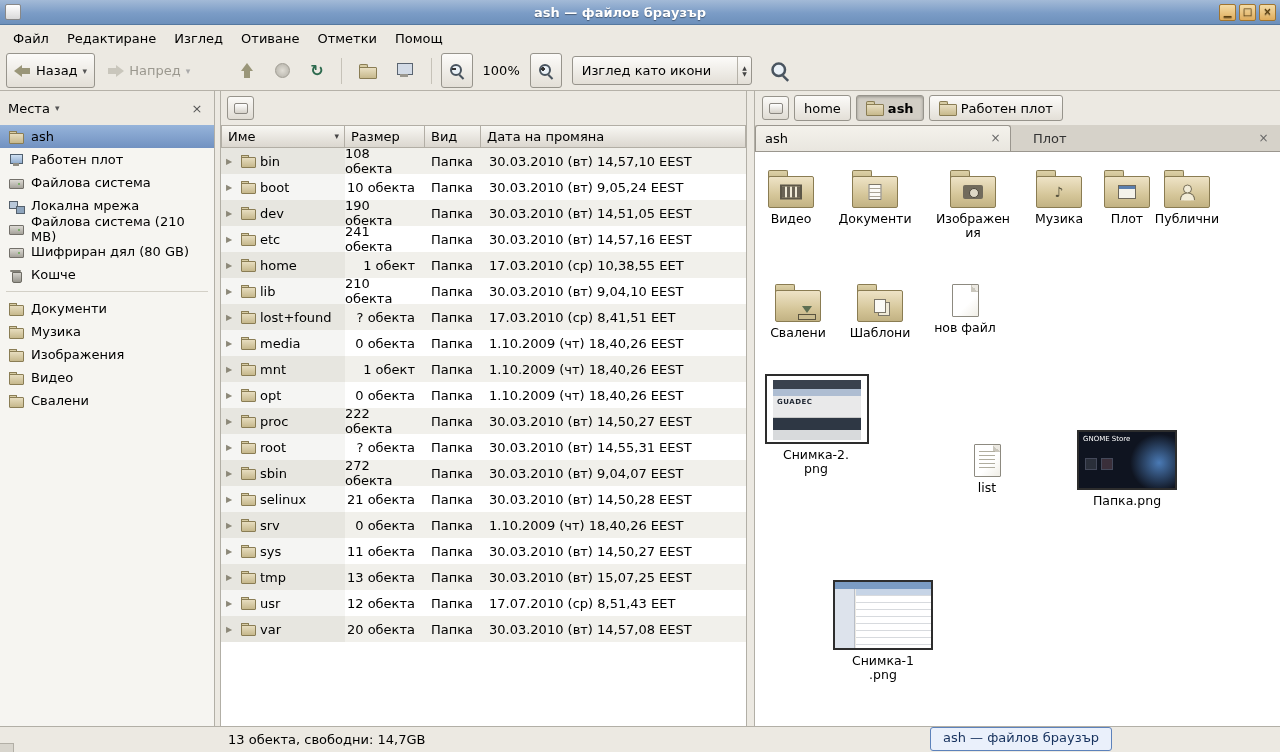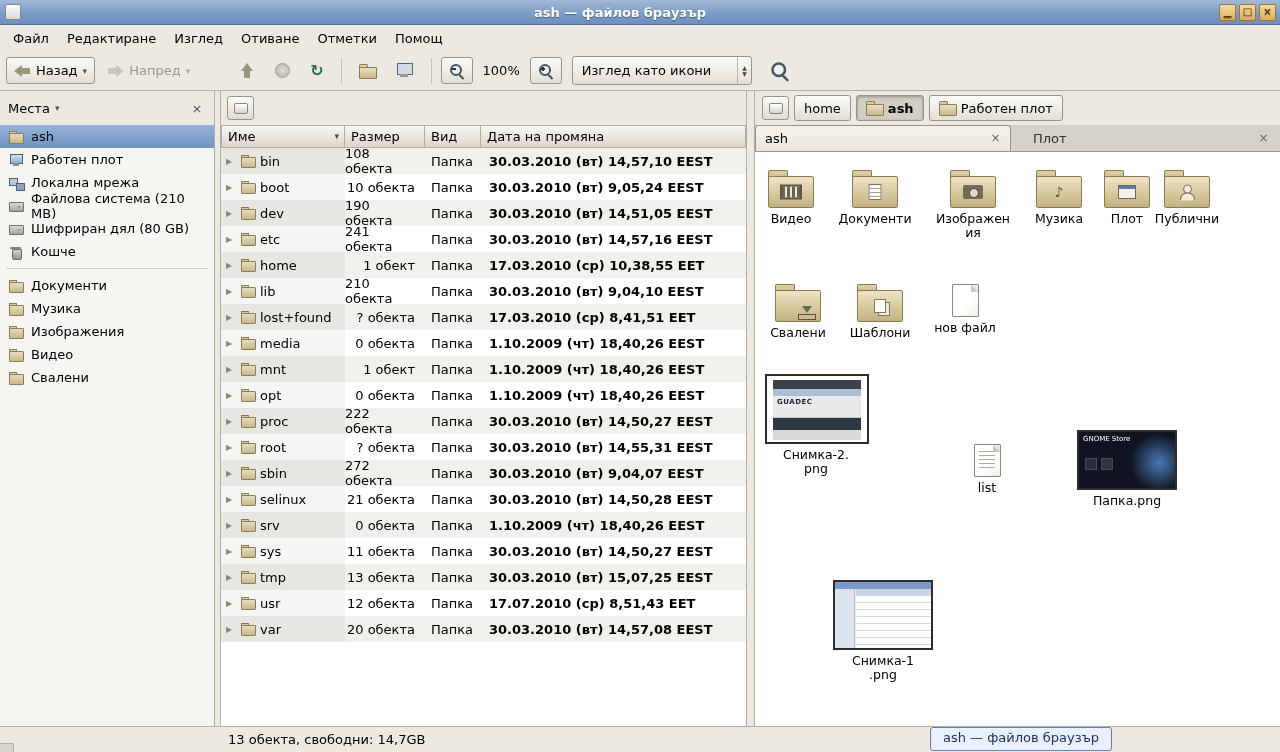--- a/index.html
+++ b/index.html
@@ -14,21 +14,21 @@
   .tb-btns { display:flex; gap:3px; margin-right:4px; }
   .wbtn { width:17px; height:17px; border:1px solid #a0742f; border-radius:2px; background:linear-gradient(#f4dca6,#dfac5c);
           color:#5a3f12; font-size:10px; line-height:14px; text-align:center; font-weight:bold; }
 
   
   .menubar { height:26px; display:flex; align-items:center; padding-left:4px; background:#ece9e2; }
   .menuitem { padding:4px 9px; }
 
   
   .toolbar { height:40px; display:flex; align-items:center; gap:4px; padding:0 6px; background:#ece9e2; border-bottom:1px solid #b5b1a8; }
-  .tbtn { display:flex; align-items:center; gap:5px; height:27px; padding:0 7px; border:1px solid #97948c; border-radius:3px;
+  .tbtn { display:flex; align-items:center; gap:5px; height:35px; padding:0 7px; border:1px solid #97948c; border-radius:3px;
           background:linear-gradient(#fcfbf9,#e3dfd7); }
   .tbtn.flat { border-color:transparent; background:transparent; }
   .tbtn.disabled { color:#9b988f; }
   .tsep { width:1px; height:26px; background:#c6c2b8; margin:0 5px; }
   .caret { font-size:9px; color:#555; }
   .tbtn.disabled .caret { color:#aaa; }
 
   .arrow-l,.arrow-r,.arrow-u { width:17px; height:16px; position:relative; }
   .arrow-l::before { content:""; position:absolute; left:0; top:2px; border-top:6px solid transparent; border-bottom:6px solid transparent; border-right:8px solid #9a9679; }
   .arrow-l::after  { content:""; position:absolute; left:7px; top:5px; width:9px; height:6px; background:#9a9679; }
@@ -93,21 +93,21 @@
   .hcell:first-child { border-left:1px solid #b2aea5; }
   .h-name { width:124px; } .h-size { width:80px; } .h-type { width:56px; } .h-date { flex:1; }
   .sortcaret { position:absolute; right:5px; top:5px; font-size:9px; color:#444; }
   .list { flex:1; overflow:hidden; background:#fff; }
   .lrow { display:flex; height:26px; align-items:stretch; }
   .lrow:nth-child(odd) { background:#f1f0eb; }
   .cell { display:flex; align-items:center; }
   .cname { width:124px; padding-left:5px; gap:4px; background:rgba(80,70,40,.055); }
   .csize { width:80px; justify-content:flex-end; padding-right:10px; }
   .ctype { width:56px; padding-left:6px; }
-  .cdate { flex:1; padding-left:8px;font-weight:bold; }
+  .cdate { flex:1; padding-left:8px; }
   .exp { font-size:8px; color:#8c8878; width:10px; flex:none; }
 
   
   .pane-right { flex:1; display:flex; flex-direction:column; background:#ece9e2; min-width:0; }
   .right-strip { height:34px; display:flex; align-items:center; gap:5px; padding-left:7px; }
   .path-btn { height:26px; display:flex; align-items:center; gap:5px; padding:0 9px; border:1px solid #97948c; border-radius:3px;
               background:linear-gradient(#fcfbf9,#e3dfd7); }
   .path-btn.active { background:#d2cec5; box-shadow:inset 0 1px 3px rgba(0,0,0,.3); font-weight:bold; }
   .tabs { height:27px; display:flex; background:#d6d2c9; border-bottom:1px solid #9a968e; }
   .tab-active { width:256px; display:flex; align-items:center; justify-content:space-between; padding:0 6px 0 9px;
@@ -259,20 +259,24 @@
       </div>
       <div class="side-item sel">
         <span class="si si-folder"></span>
         <span>ash</span>
       </div>
       <div class="side-item">
         <span class="si si-desktop"></span>
         <span>Работен плот</span>
       </div>
       <div class="side-item">
+        <span class="si si-drive"></span>
+        <span>Файлова система</span>
+      </div>
+      <div class="side-item">
         <span class="si si-network"></span>
         <span>Локална мрежа</span>
       </div>
       <div class="side-item">
         <span class="si si-drive"></span>
         <span>Файлова система (210 MB)</span>
       </div>
       <div class="side-item">
         <span class="si si-drive"></span>
         <span>Шифриран дял (80 GB)</span>

